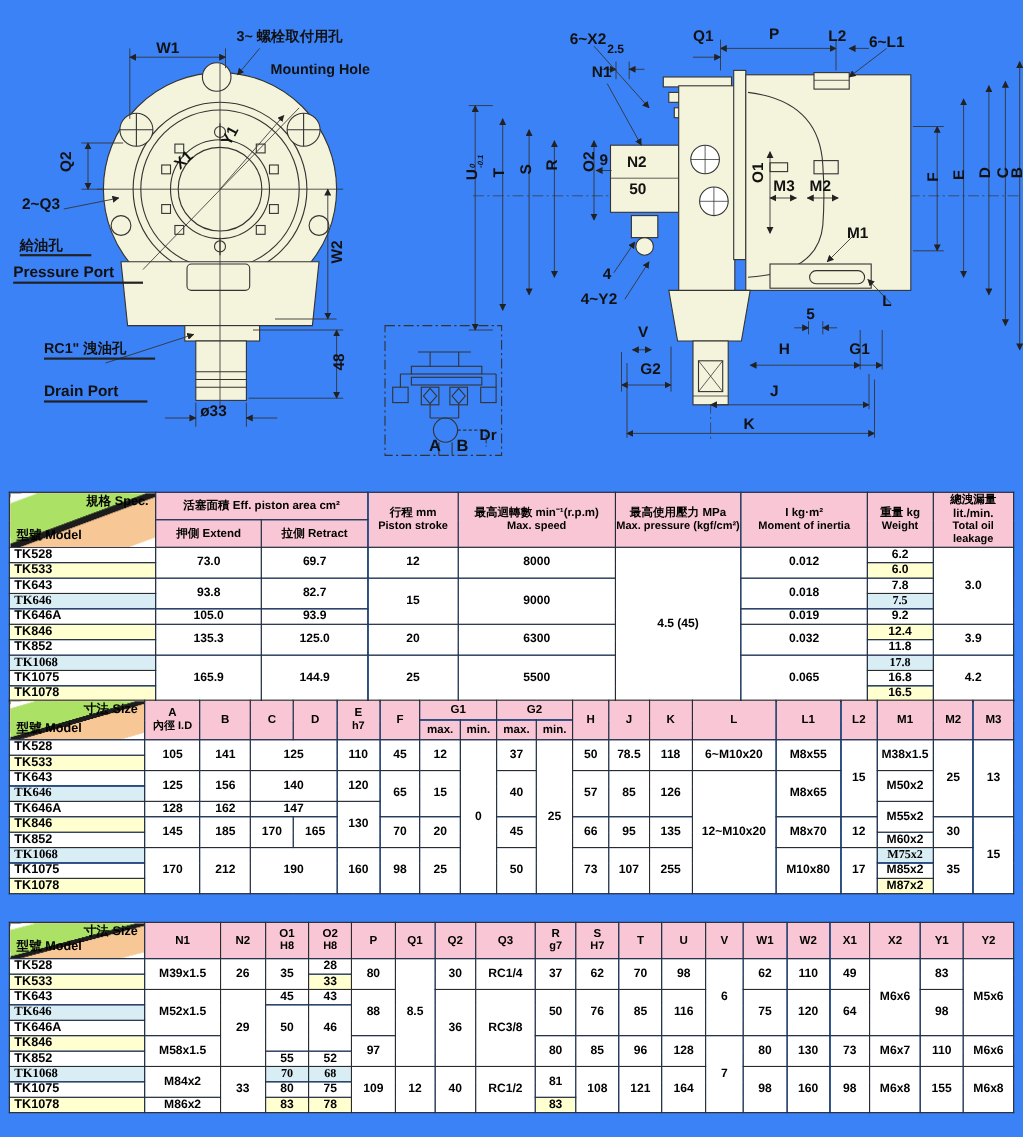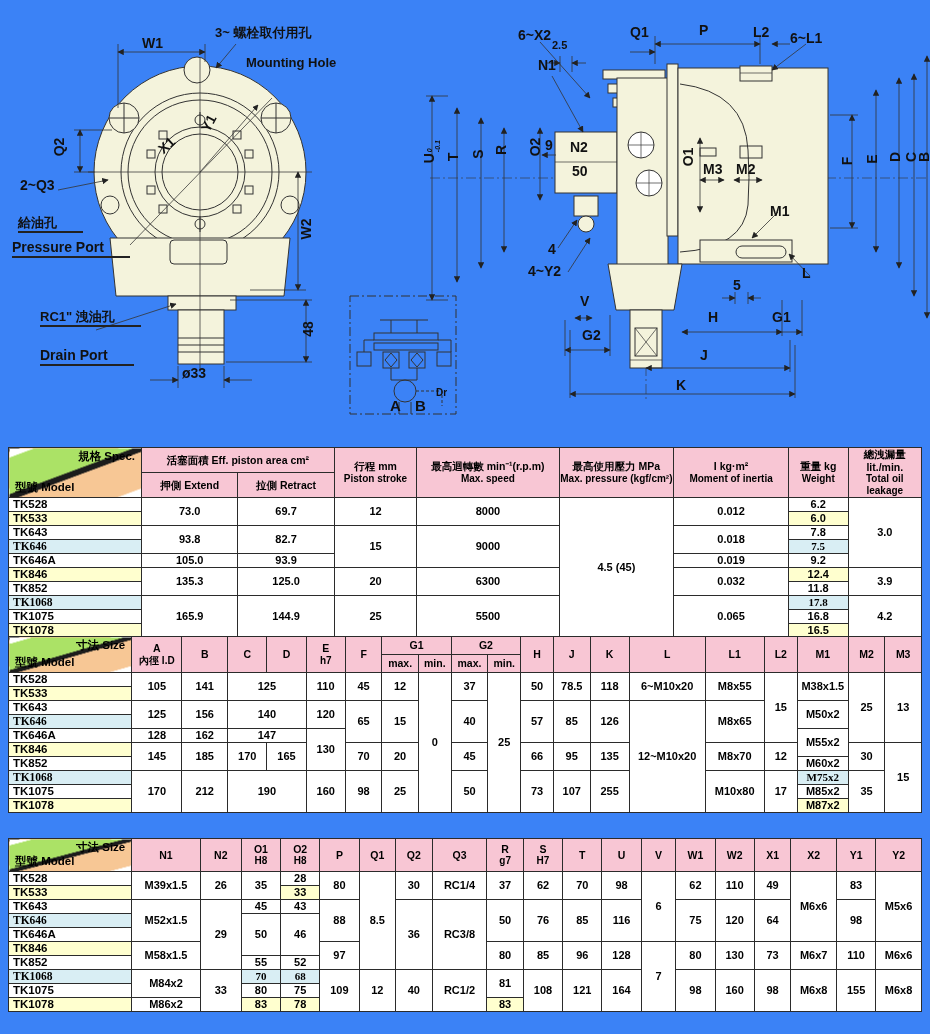--- a/index.html
+++ b/index.html
@@ -254,21 +254,21 @@
     <span class="lbl ul" style="left:18px;top:216px">給油孔</span>
     <span class="lbl ul big" style="left:12px;top:240px">Pressure Port</span>
     <span class="lbl ul" style="left:40px;top:310px">RC1" 洩油孔</span>
     <span class="lbl ul big" style="left:40px;top:348px">Drain Port</span>
     <span class="lbl big rot" style="left:295px;top:222px">W2</span>
     <span class="lbl big rot" style="left:300px;top:322px">48</span>
     <span class="lbl big" style="left:182px;top:366px">ø33</span>
 
     <span class="lbl" style="left:390px;top:398px;font-size:15px">A</span>
     <span class="lbl" style="left:415px;top:398px;font-size:15px">B</span>
-    <span class="lbl" style="left:436px;top:388px;font-size:10px">Dr</span>
+    <span class="lbl" style="left:436px;top:388px;font-size:14px">Dr</span>
 
     <span class="lbl big" style="left:518px;top:28px">6~X2</span>
     <span class="lbl sm" style="left:552px;top:40px">2.5</span>
     <span class="lbl big" style="left:538px;top:58px">N1</span>
     <span class="lbl big" style="left:630px;top:25px">Q1</span>
     <span class="lbl big" style="left:699px;top:23px">P</span>
     <span class="lbl big" style="left:753px;top:25px">L2</span>
     <span class="lbl big" style="left:790px;top:31px">6~L1</span>
     <span class="lbl big rot" style="left:420px;top:142px"><span>U</span><span class="tol">
           <i>0</i>

